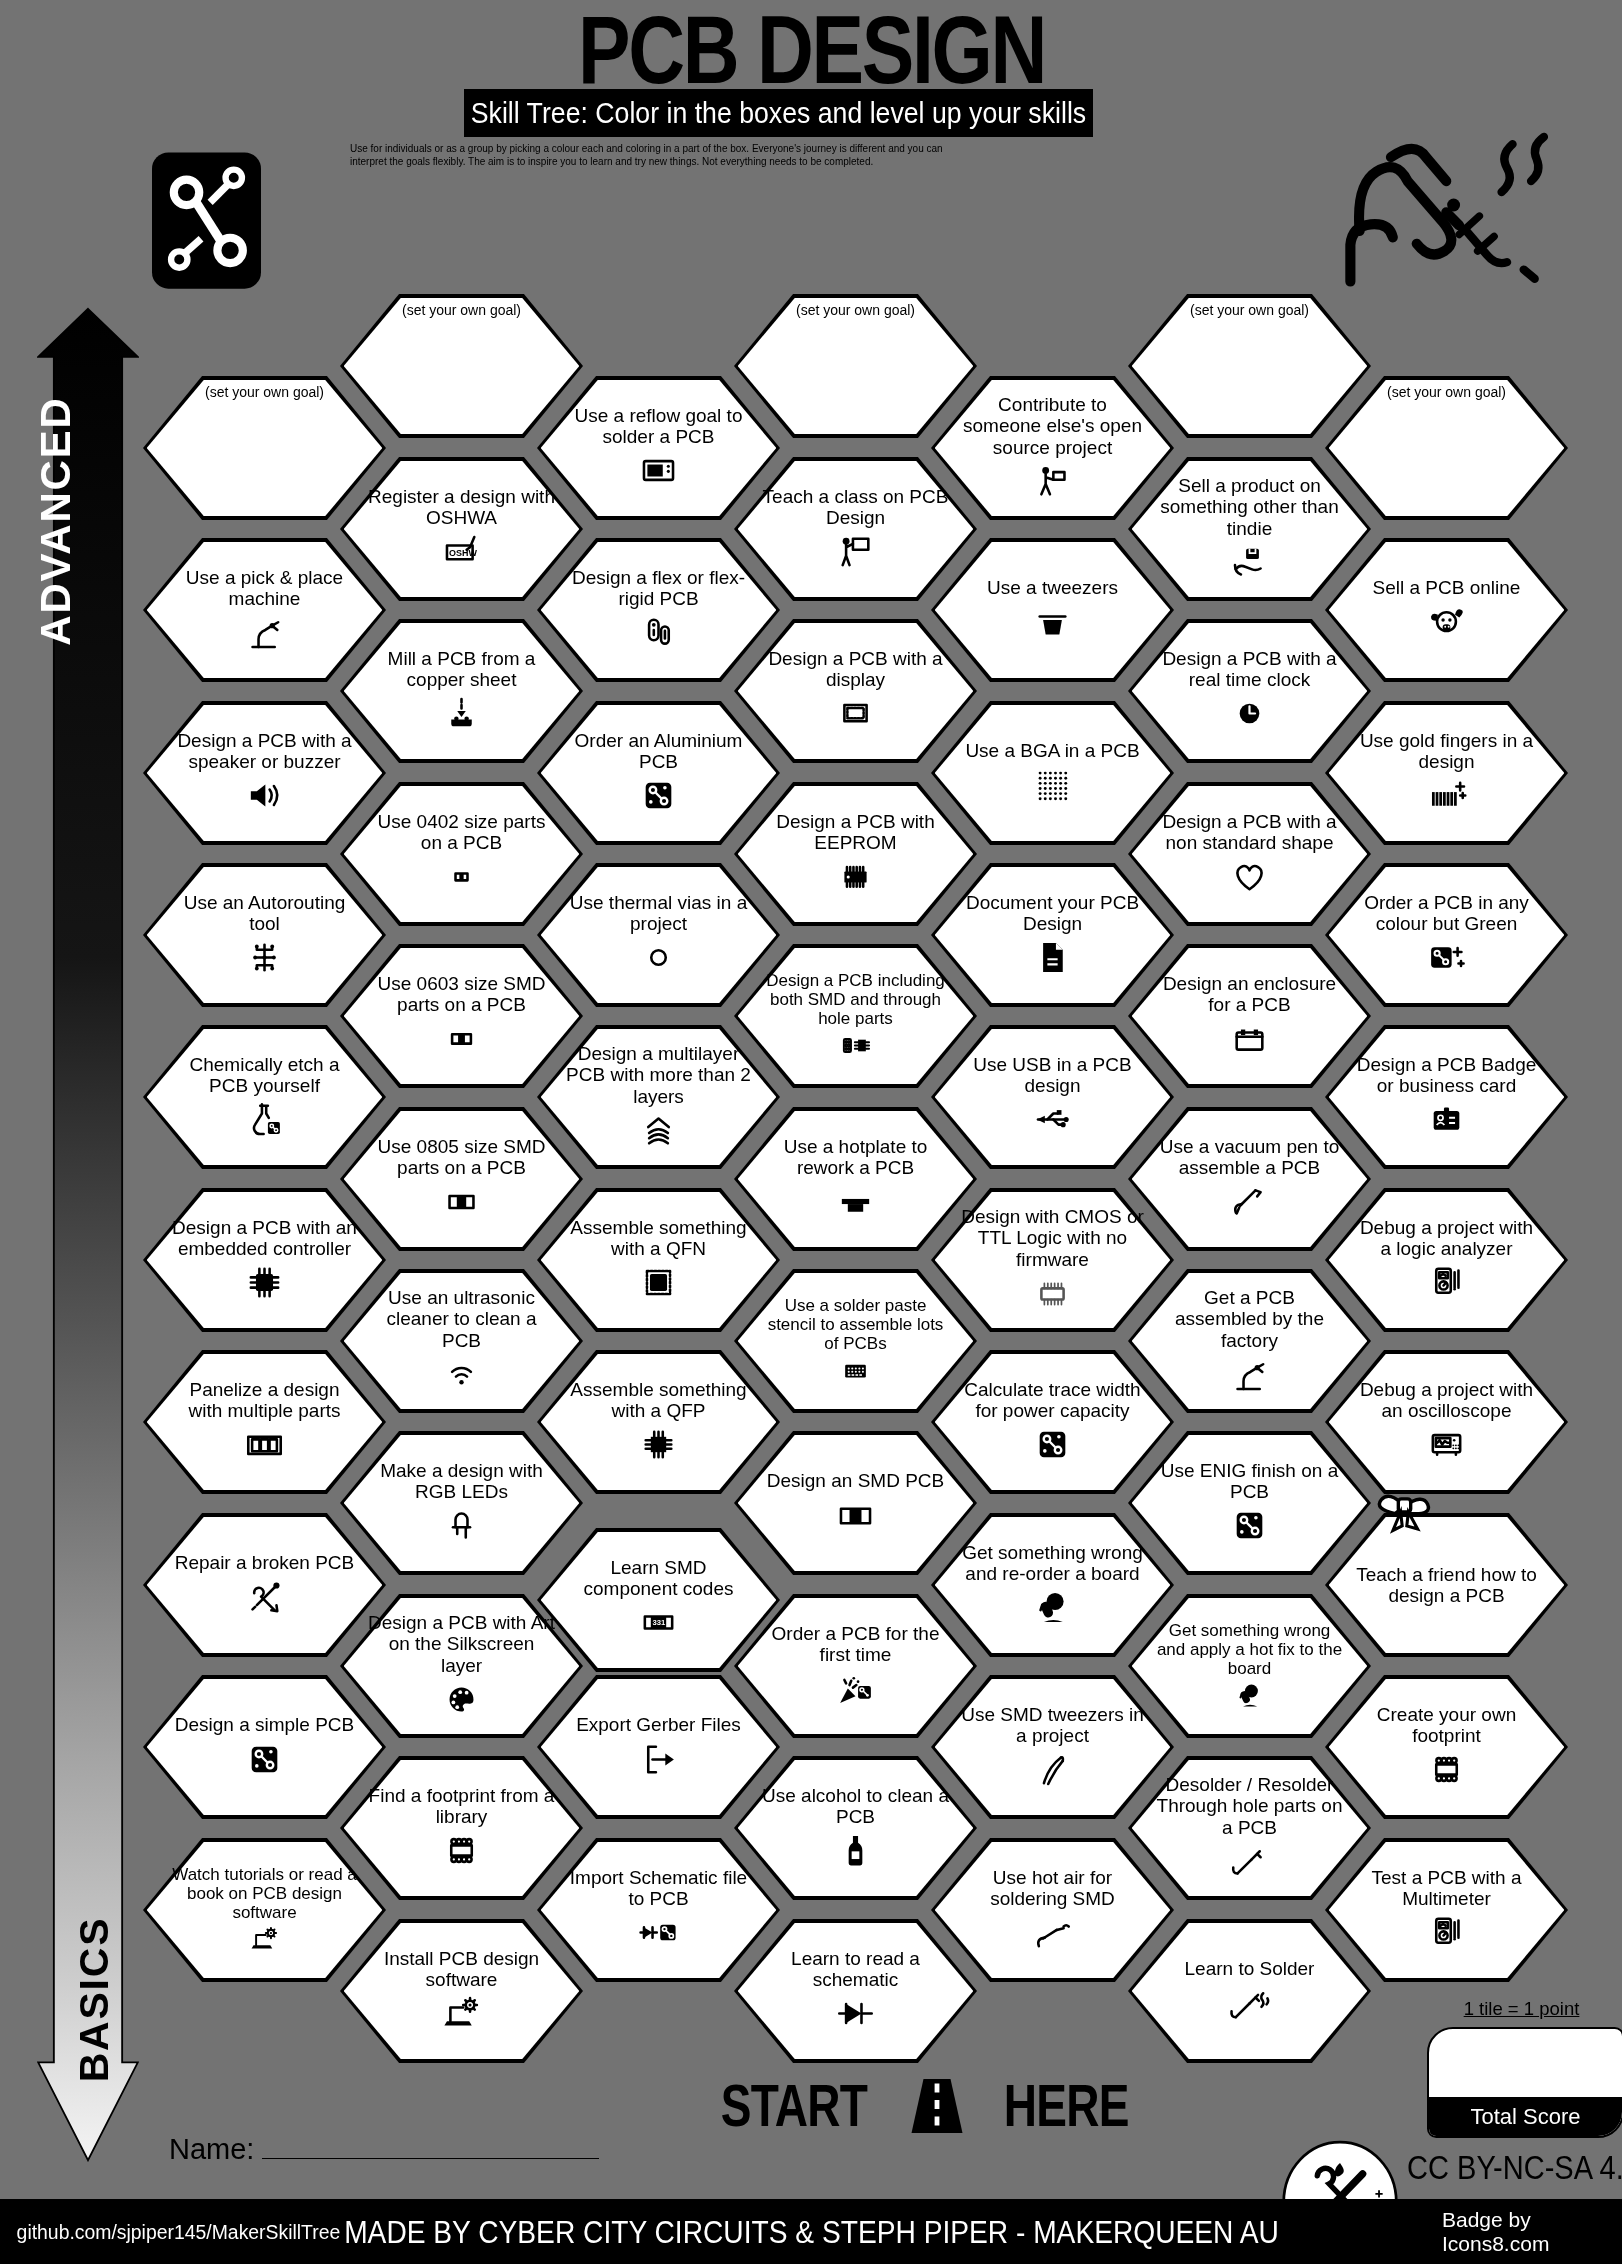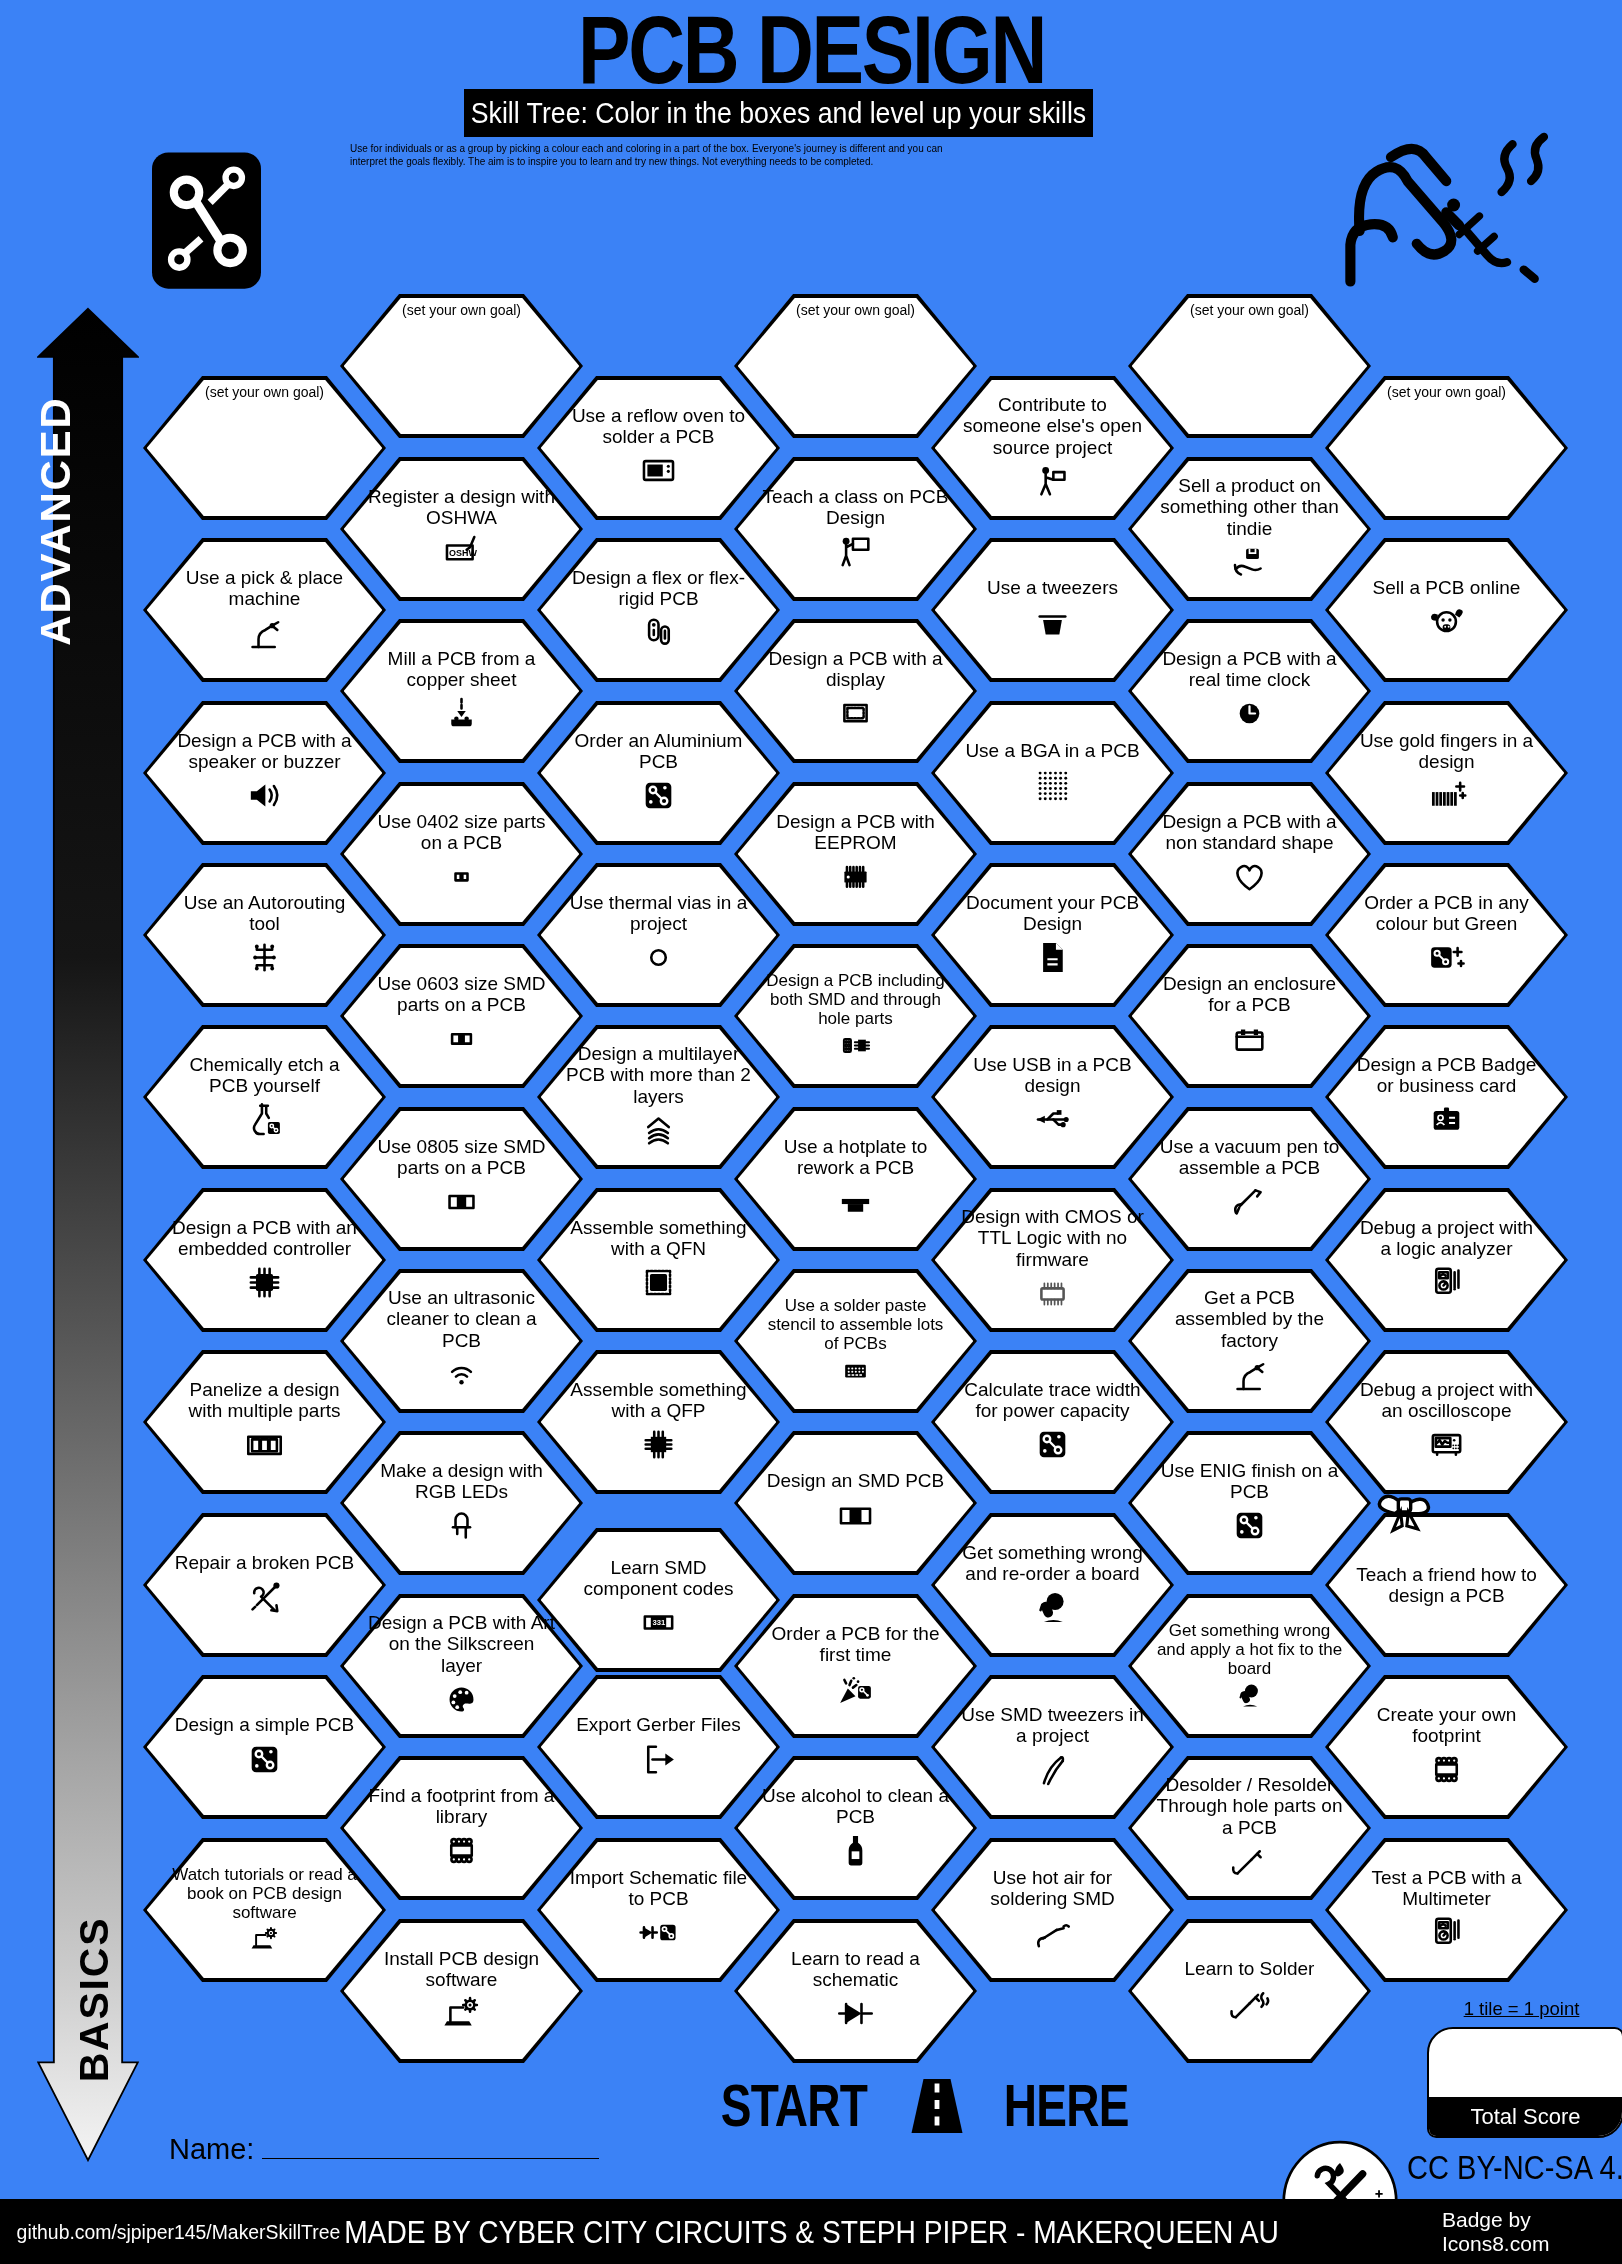--- a/index.html
+++ b/index.html
@@ -1,16 +1,16 @@
 <!DOCTYPE html>
 <html style="font-size:14.8px"><head>
 <meta charset="utf-8">
 <style>
   html,body{margin:0;padding:0;background:#fff;}
-  #poster{position:relative;width:1623px;height:2265px;background:#3b82f6;overflow:hidden;
+  #poster{position:relative;width:1623px;height:2265px;background:#737373;overflow:hidden;
           font-family:"Liberation Sans",sans-serif;color:#000;}
   
   .title{position:absolute;left:0;right:0;top:-5.5px;text-align:center;
          font-size:96px;font-weight:bold;letter-spacing:-2.8px;
          transform:scaleX(.82);transform-origin:center;white-space:nowrap;}
   .subtitle-bar{position:absolute;left:464px;top:89px;width:629px;height:48px;background:#000;
                 display:flex;align-items:center;justify-content:center;}
   .subtitle-bar span{color:#fff;font-size:29px;transform:scaleX(.92);white-space:nowrap;}
   .desc{position:absolute;left:350px;top:142px;width:923px;text-align:left;
         font-size:10px;line-height:1.32;}
@@ -750,21 +750,21 @@
           <div class="tlabel">Install PCB design software</div>
           <svg width="41" height="41" viewBox="0 0 48 48" class="ticon">
             <use href="#s-laptop-gear"></use>
           </svg>
         </div>
       </div>
       <div class="hex" style="left: 537px; top: 376px;">
         <div class="hex-b"></div>
         <div class="hex-i"></div>
         <div class="hex-c">
-          <div class="tlabel">Use a reflow oven to solder a PCB</div>
+          <div class="tlabel">Use a reflow goal to solder a PCB</div>
           <svg width="41" height="41" viewBox="0 0 48 48" class="ticon">
             <use href="#s-oven"></use>
           </svg>
         </div>
       </div>
       <div class="hex" style="left: 537px; top: 538px;">
         <div class="hex-b"></div>
         <div class="hex-i"></div>
         <div class="hex-c">
           <div class="tlabel">Design a flex or flex-rigid PCB</div>

